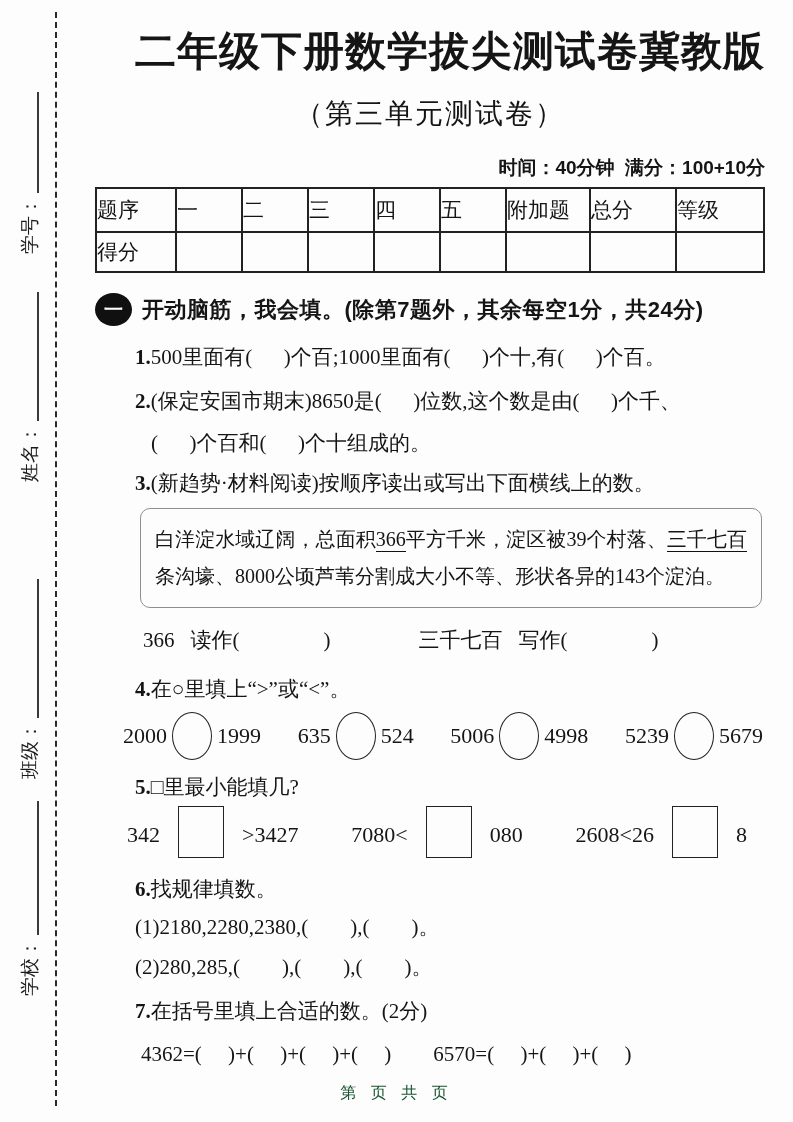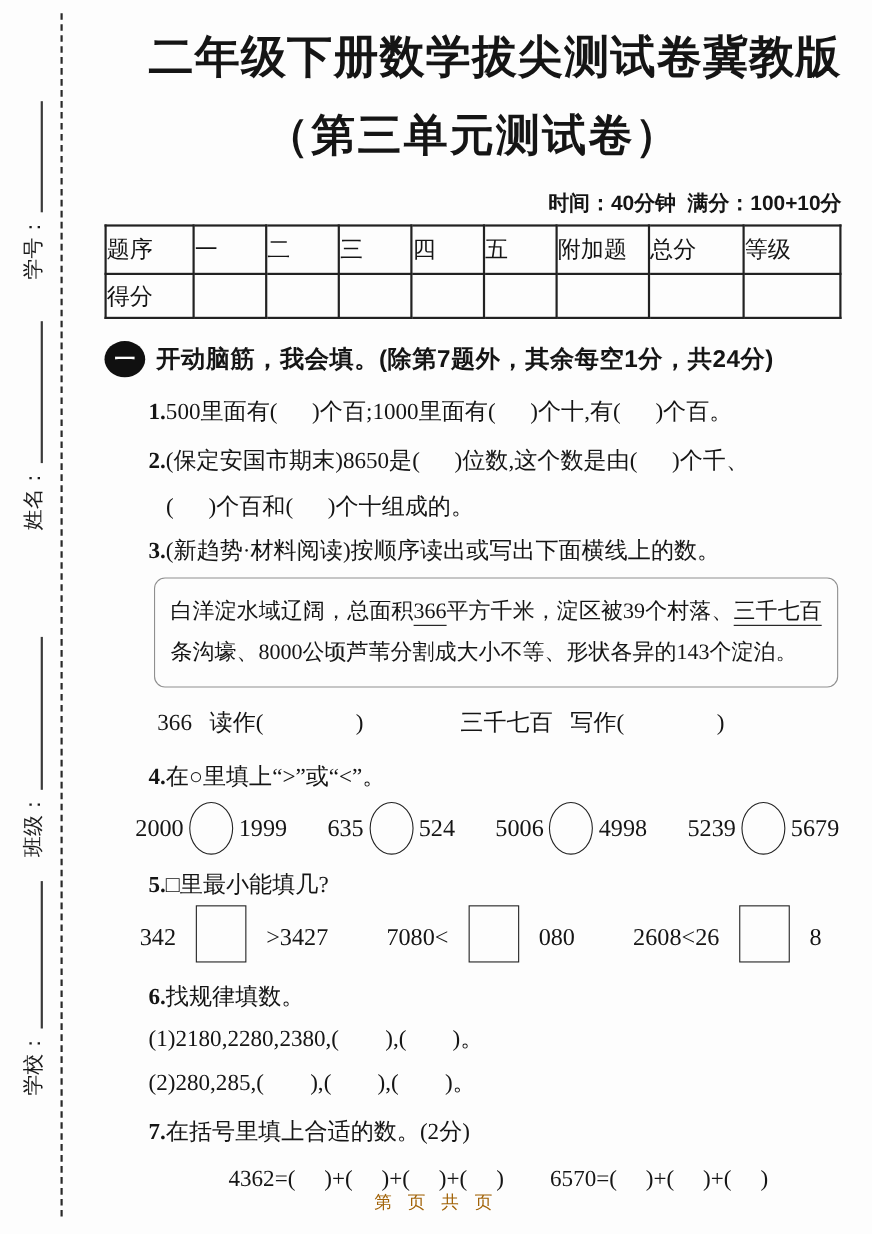--- a/index.html
+++ b/index.html
@@ -23,21 +23,21 @@
   }
   .sidebar-field .fill-line{flex:1;border-bottom:2px solid #3a3a3a;height:55%;margin-left:4px;}
   .f-xuehao{left:16px;top:226px;width:162px;}
   .f-xingming{left:16px;top:454px;width:190px;}
   .f-banji{left:16px;top:751px;width:200px;}
   .f-xuexiao{left:16px;top:968px;width:195px;}
 
   
   .main{position:absolute;left:95px;top:28px;width:670px;}
   .title{margin:0;text-align:right;font-size:41px;font-weight:bold;letter-spacing:1px;line-height:1.15;}
-  .subtitle{margin:20px 0 0 0;text-align:center;font-size:40px;font-weight:bold;letter-spacing:2px;}
+  .subtitle{margin:20px 0 0 0;text-align:center;font-size:28px;font-weight:normal;letter-spacing:2px;}
   .time-info{margin:22px 0 6px 0;text-align:right;font-size:19px;font-weight:600;white-space:pre-wrap;}
 
   table.score{border-collapse:collapse;width:668px;table-layout:fixed;}
   table.score td{
     border:2px solid #222;font-size:21px;
     height:42px;padding:0;
   }
   table.score tr.score-row td{height:38px;}
 
   .section-head{display:flex;align-items:center;gap:10px;margin-top:20px;}
@@ -67,28 +67,28 @@
   .cmp-row{display:flex;align-items:flex-end;margin-top:8px;padding-left:28px;
     width:640px;justify-content:space-between;font-size:22px;}
   .cmp-pair{display:flex;align-items:center;gap:5px;}
   .circle-blank{width:38px;height:46px;border:1.7px solid #222;border-radius:50%;flex:0 0 auto;}
 
   .sq-row{display:flex;align-items:center;margin-top:10px;padding-left:32px;
     width:620px;justify-content:space-between;font-size:22px;}
   .sq-item{display:flex;align-items:center;gap:18px;}
   .square-blank{width:44px;height:50px;border:1.7px solid #222;flex:0 0 auto;margin-top:-6px;}
 
-  .eq-row{display:flex;margin-top:16px;padding-left:46px;font-size:21px;white-space:pre-wrap;gap:42px;justify-content:center;}
+  .eq-row{display:flex;margin-top:16px;padding-left:46px;font-size:21px;white-space:pre-wrap;gap:42px;}
 
   .mt8{margin-top:8px;}  .mt10{margin-top:10px;} .mt12{margin-top:12px;}
   .mt14{margin-top:14px;} .mt16{margin-top:16px;} .mt20{margin-top:20px;}
 
   .footer{
     position:absolute;left:0;right:0;bottom:18px;text-align:center;
-    color:#a16207;font-size:16px;letter-spacing:5px;white-space:pre-wrap;
+    color:#14532d;font-size:16px;letter-spacing:5px;white-space:pre-wrap;
     font-family:"Liberation Sans","DejaVu Sans",sans-serif;
   }
 </style>
 </head>
 <body>
 
 <div class="binding-dash"></div>
 
 <div class="sidebar-field f-xuehao">
   <span>学号：</span>

